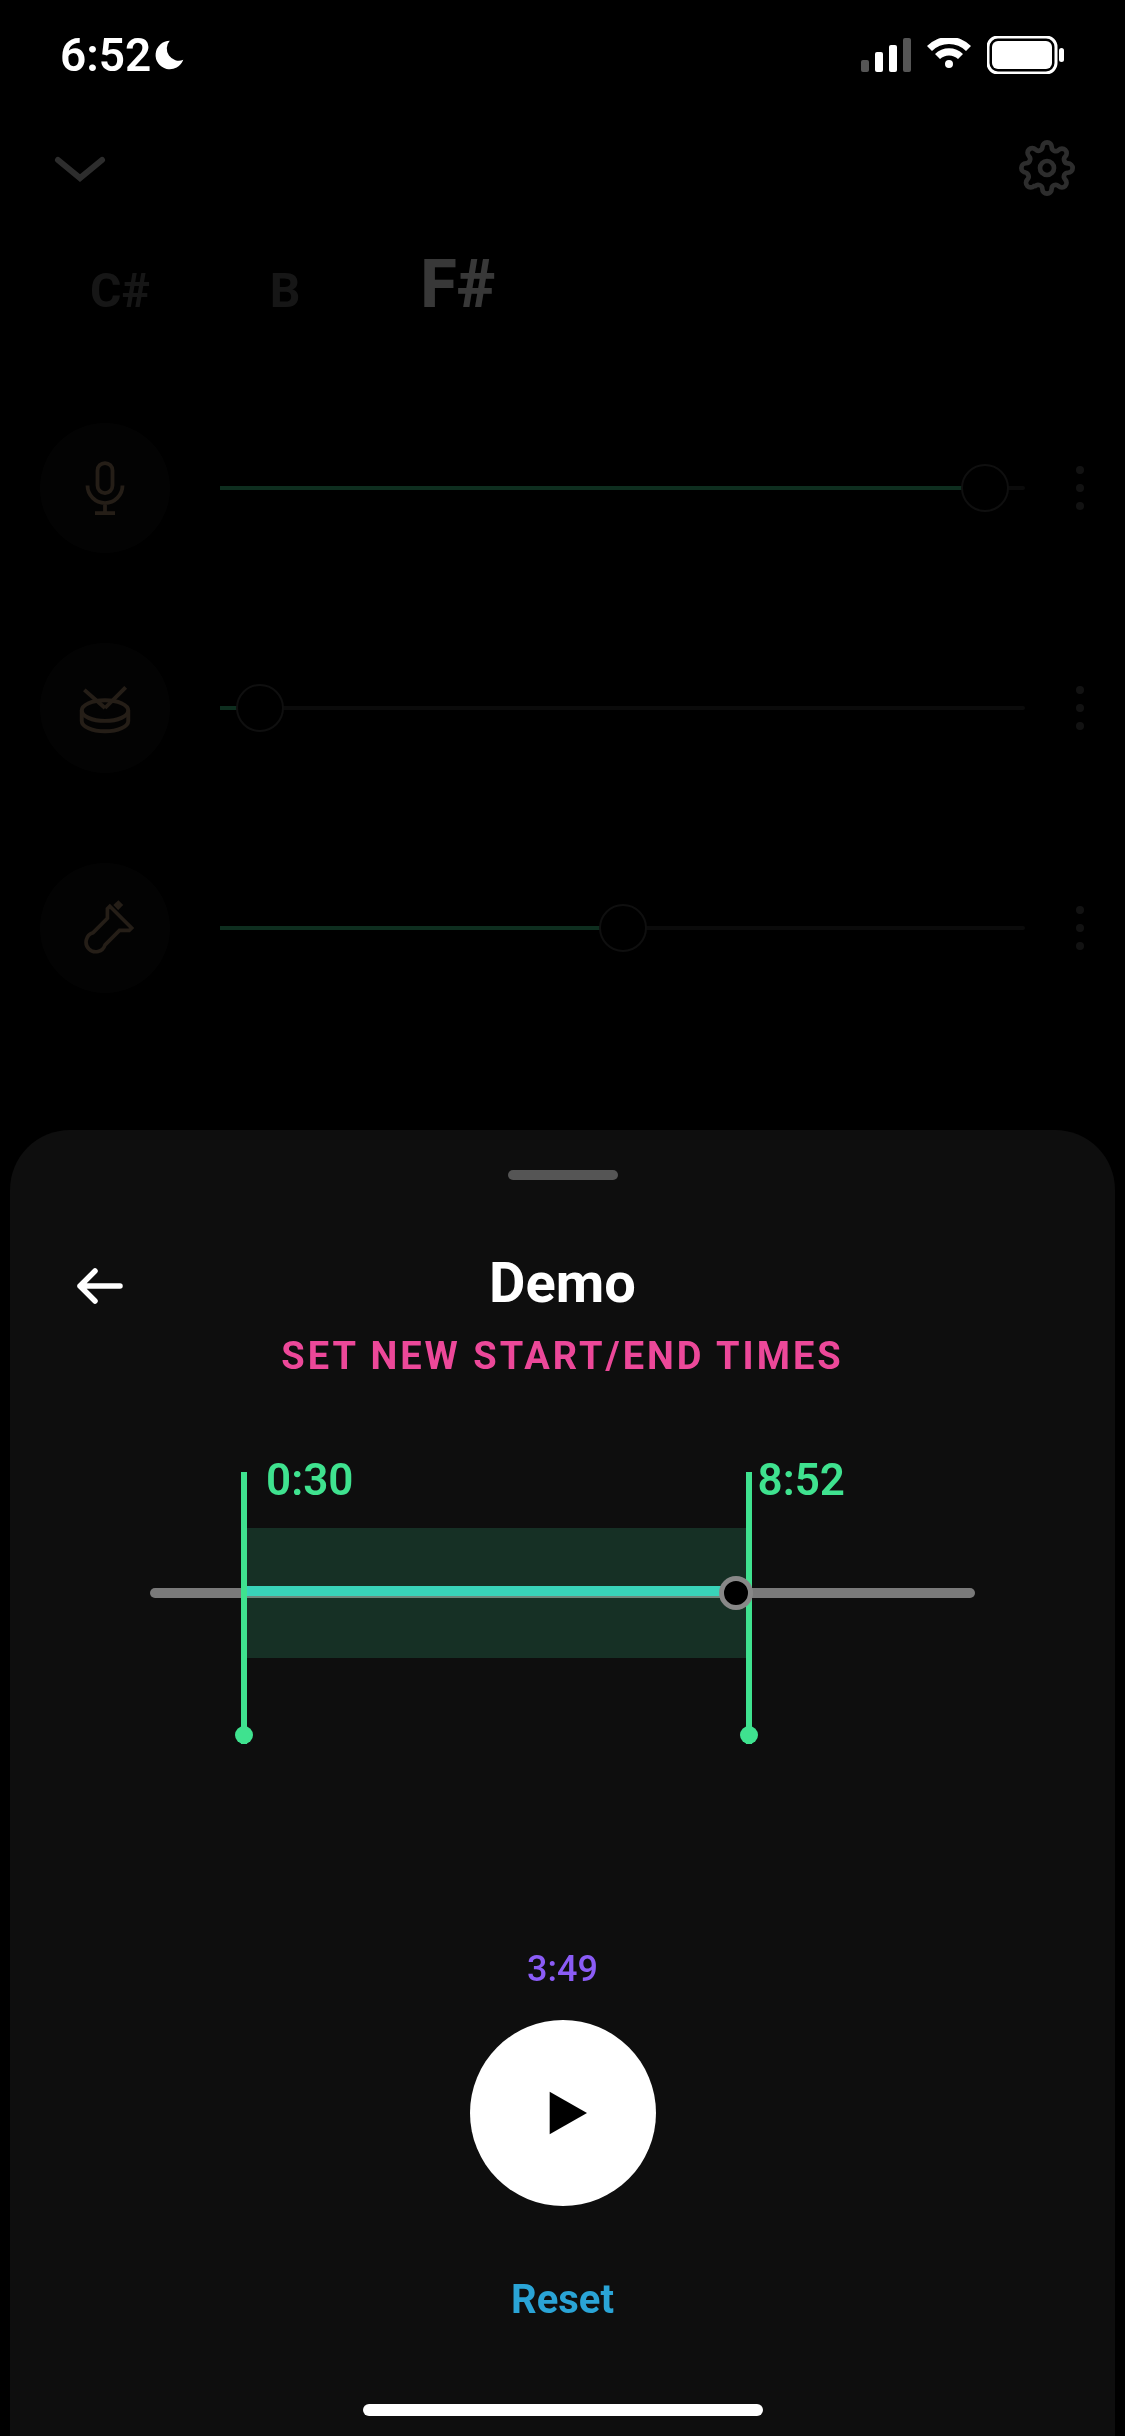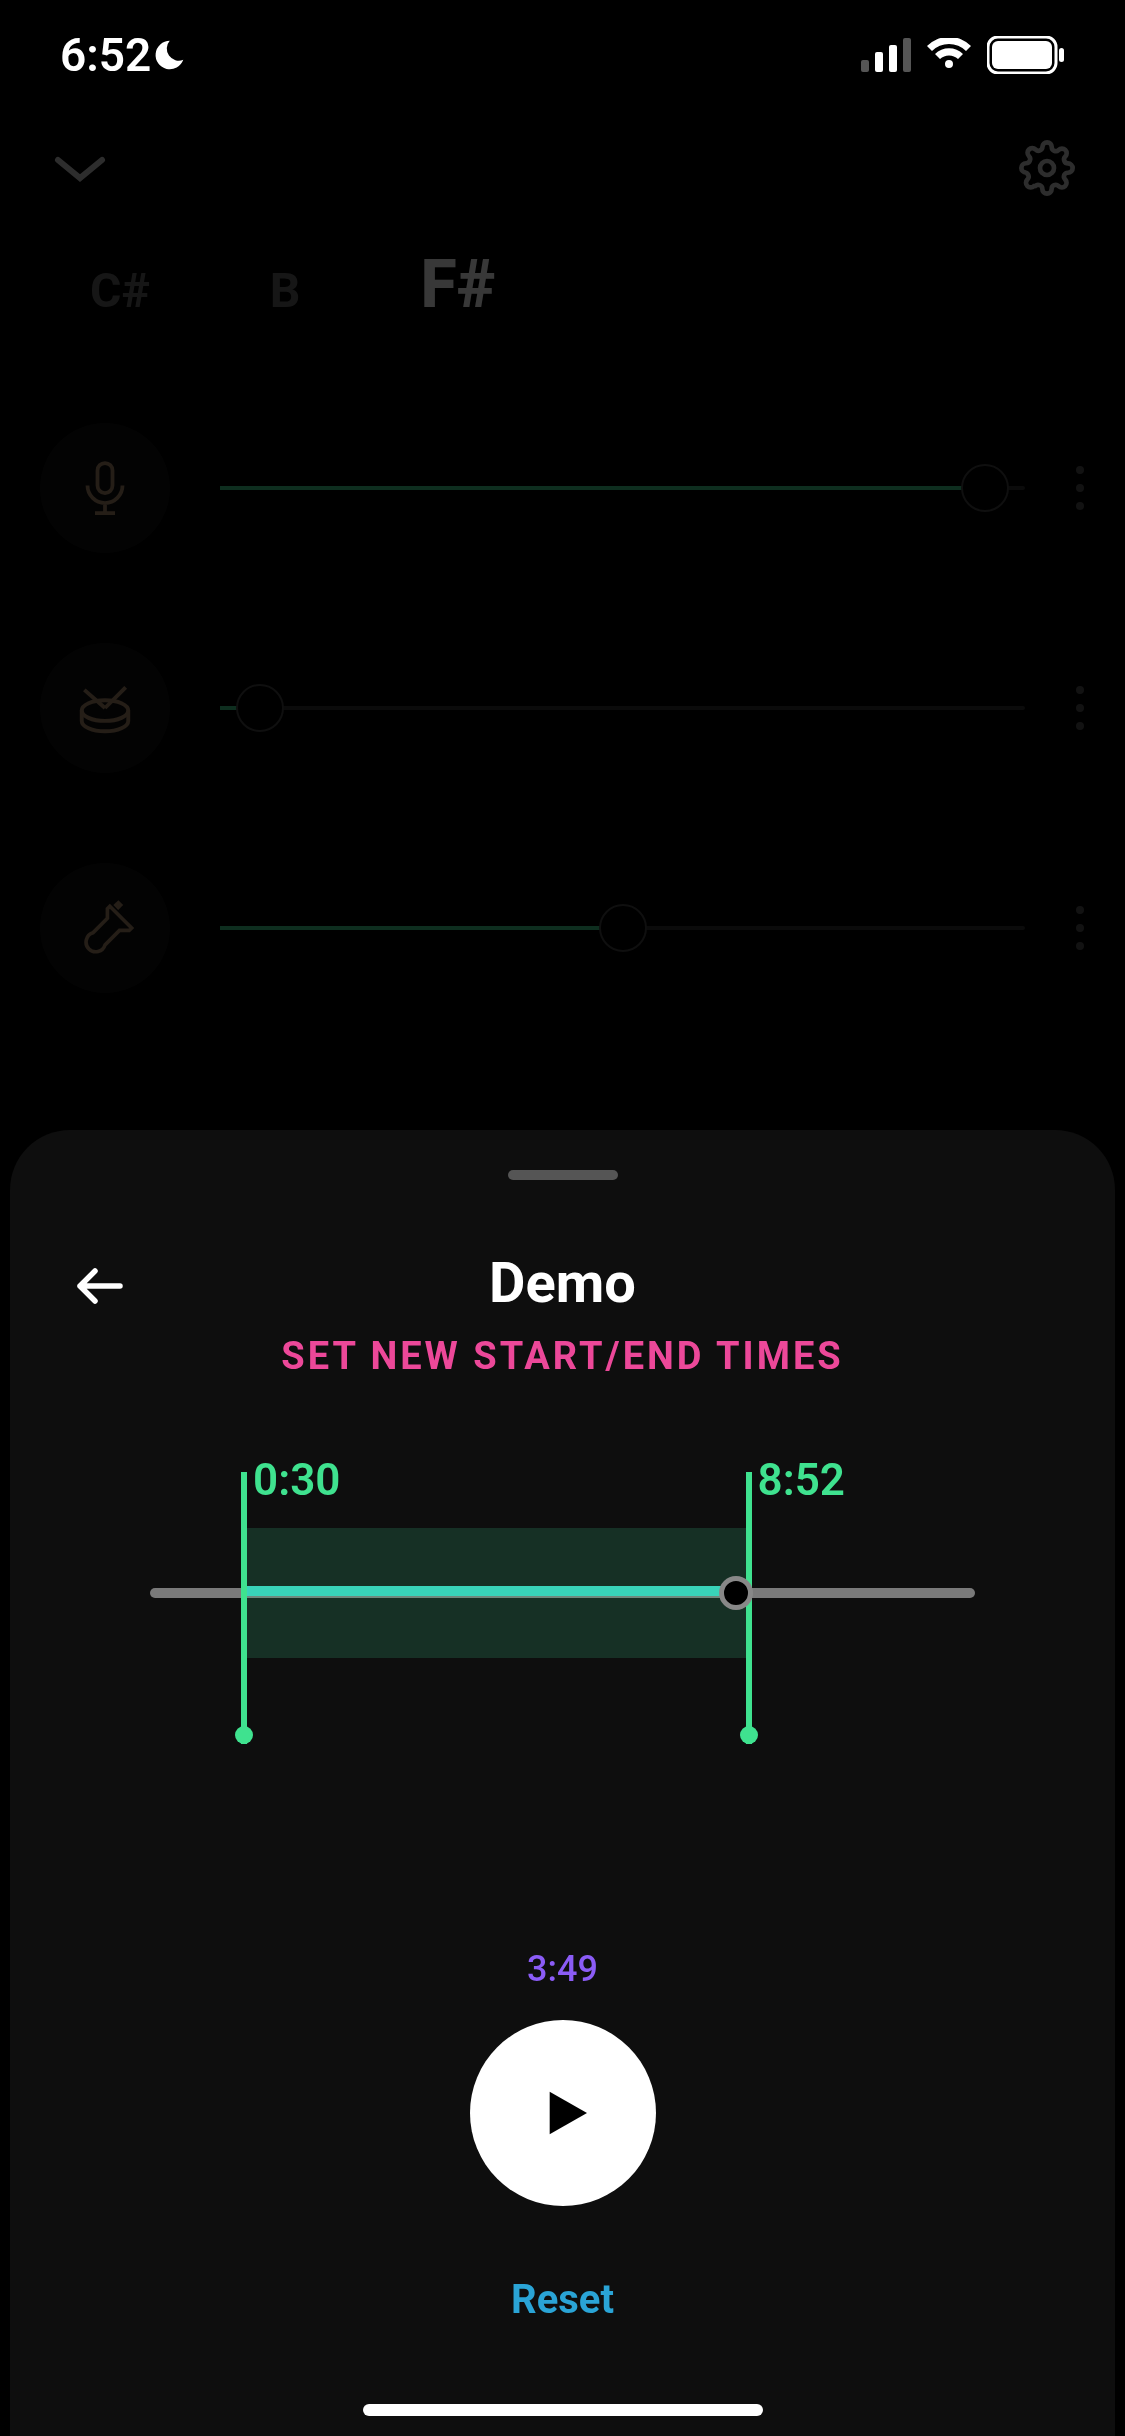--- a/index.html
+++ b/index.html
@@ -155,21 +155,21 @@
     height: 260px;
   }
   .trim-labels {
     position: absolute;
     top: -14px;
     left: 0; right: 0;
     font-size: 44px;
     font-weight: 600;
     color: #3fe28f;
   }
-  .trim-label-start { position: absolute; left: 103px; }
+  .trim-label-start { position: absolute; left: 116px; }
   .trim-label-end { position: absolute; right: 130px; }
 
   .trim-track {
     position: absolute;
     top: 120px;
     left: 0; right: 0;
     height: 10px;
     background: #7a7a7a;
     border-radius: 5px;
   }

